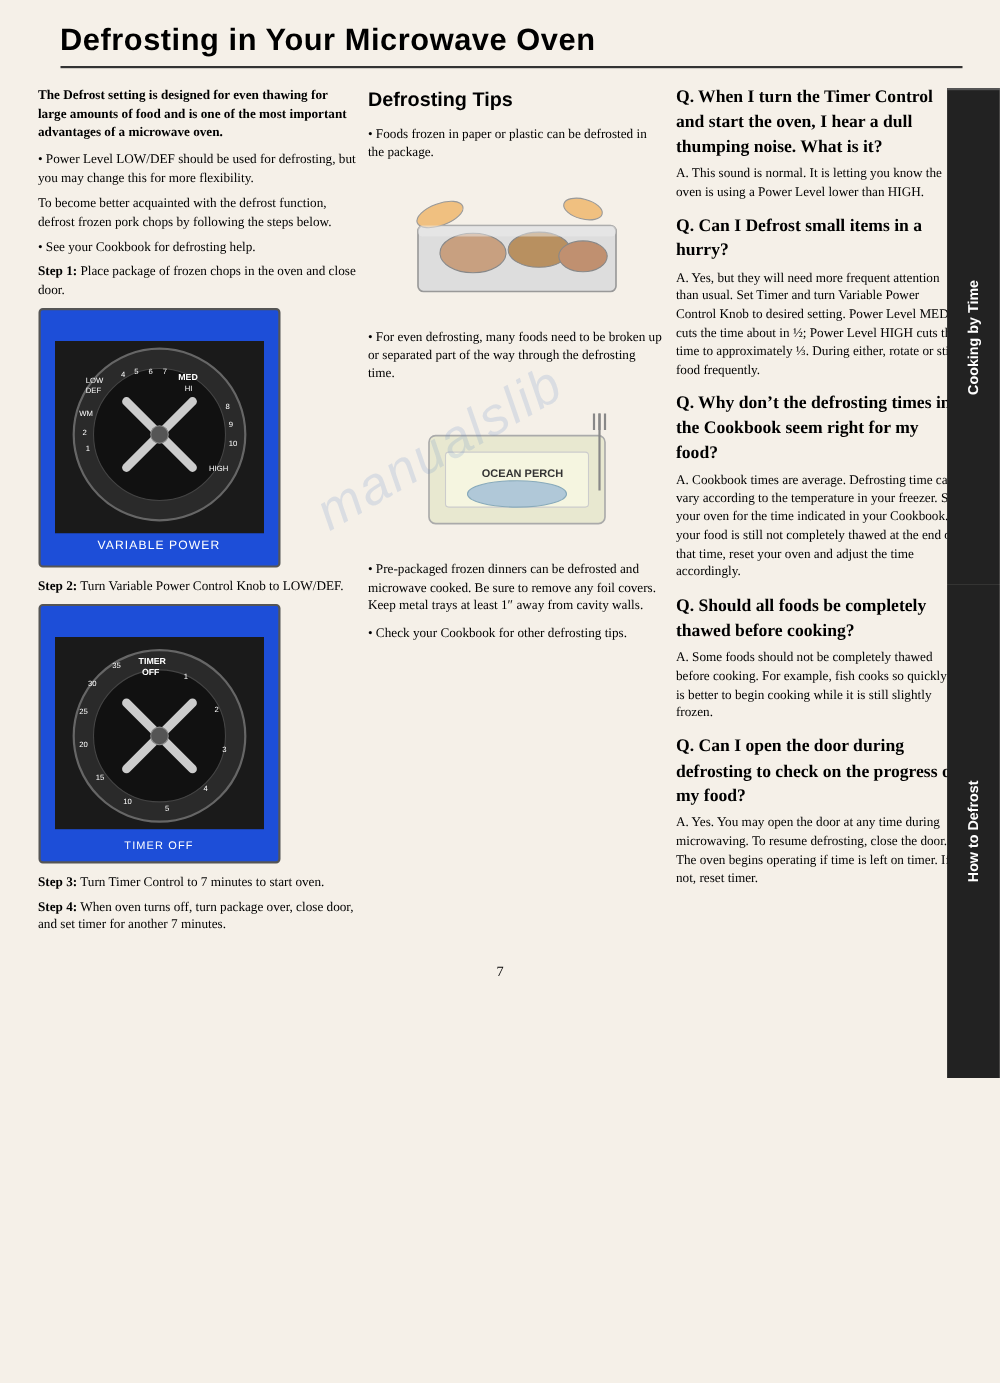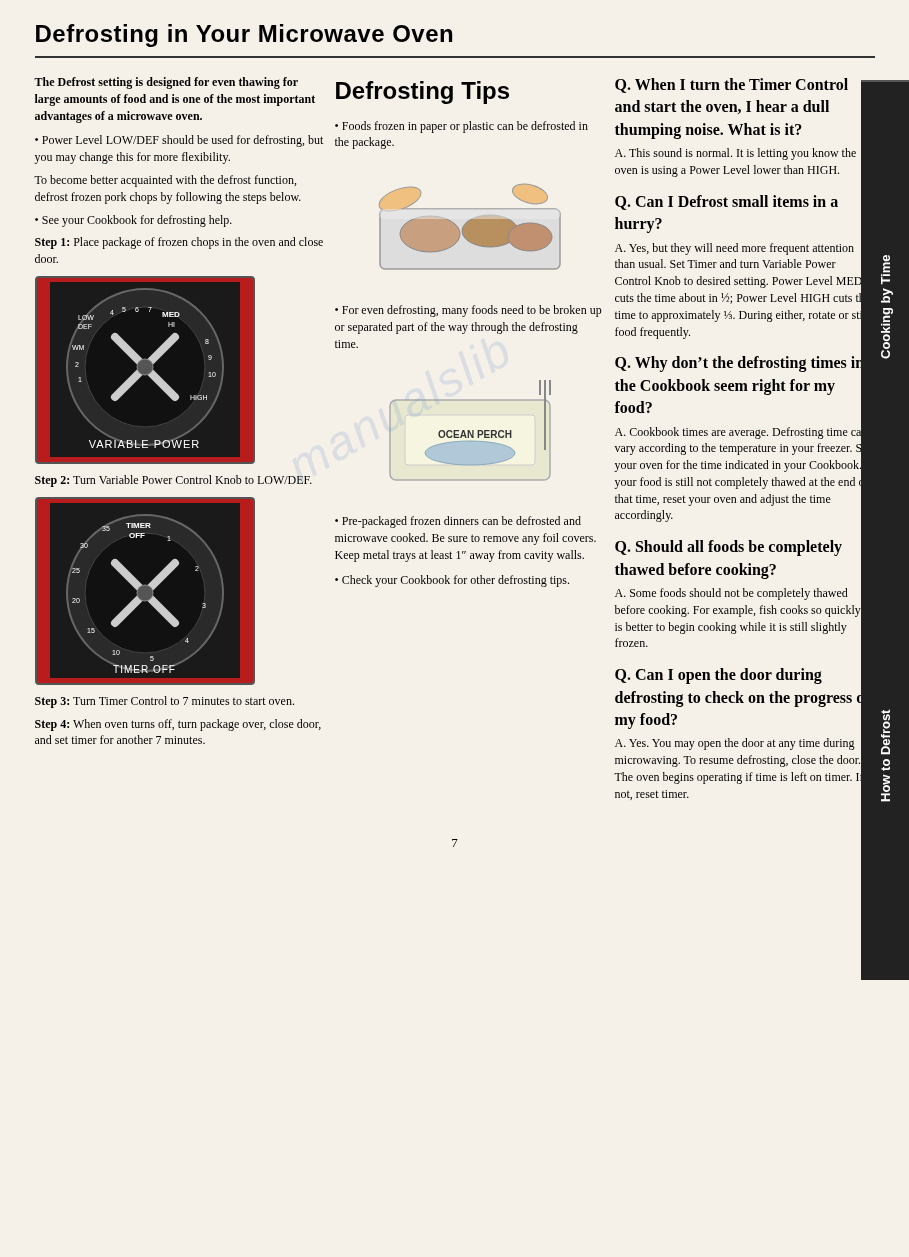--- a/index.html
+++ b/index.html
@@ -11,75 +11,76 @@
       position: relative;
       overflow-x: hidden;
     }
     .page-container {
       width: 860px;
       margin: 0 auto;
       padding: 20px 10px 40px 10px;
       position: relative;
     }
     .page-title {
-      font-size: 24px;
+      font-size: 28px;
       font-weight: bold;
       font-family: Arial, Helvetica, sans-serif;
       border-bottom: 2px solid #333;
       padding-bottom: 8px;
       margin-bottom: 16px;
       letter-spacing: 0.5px;
+      margin-left: 20px;
     }
     .content-grid {
       display: grid;
       grid-template-columns: 290px 270px 260px;
       gap: 10px;
       align-items: start;
     }
     
     .col1 { font-size: 12px; line-height: 1.4; }
     .col1 .intro-bold {
       font-weight: bold;
       font-size: 12px;
       margin-bottom: 8px;
     }
     .col1 p { margin-bottom: 6px; font-size: 12px; line-height: 1.4; }
     .col1 .step-label { font-weight: bold; }
     
     .col2 { font-size: 12px; line-height: 1.4; }
     .col2-title {
-      font-size: 24px;
+      font-size: 18px;
       font-weight: bold;
       font-family: Arial, Helvetica, sans-serif;
       margin-bottom: 10px;
     }
     .col2 p { margin-bottom: 8px; }
     
     .col3 { font-size: 12px; line-height: 1.4; }
     .col3-title {
       font-size: 18px;
       font-weight: bold;
       font-family: Arial, Helvetica, sans-serif;
       margin-bottom: 6px;
     }
     .qa-block { margin-bottom: 12px; }
     .qa-question { font-weight: bold; font-size: 16px; margin-bottom: 4px; }
     .qa-answer { font-size: 12px; line-height: 1.4; }
     
     .dial-container {
-      background: #b91c1c;
+      background: #1d4ed8;
       border: 2px solid #555;
       border-radius: 4px;
       margin: 8px 0;
       display: flex;
       flex-direction: column;
       align-items: center;
       justify-content: center;
       width: 220px;
-      height: 188px;
+      height: 236px;
       position: relative;
       overflow: hidden;
     }
     .dial-label {
       color: white;
       font-size: 11px;
       font-family: Arial, sans-serif;
       text-align: center;
       position: absolute;
       bottom: 10px;

